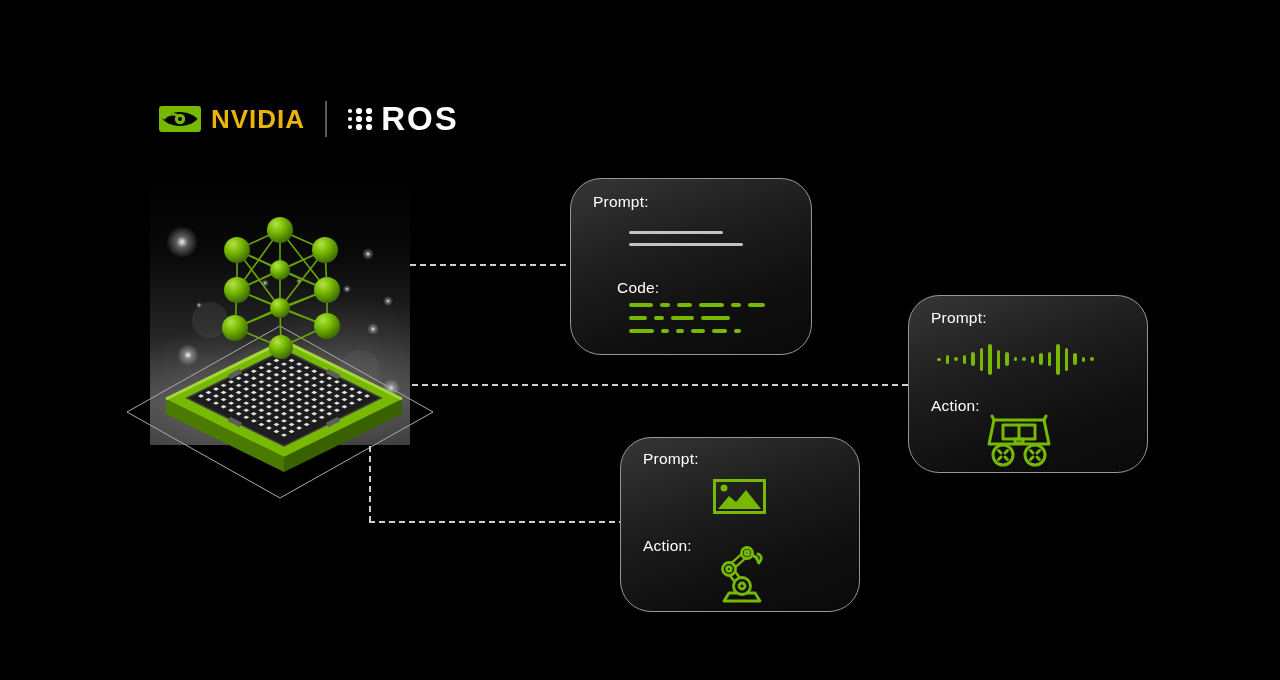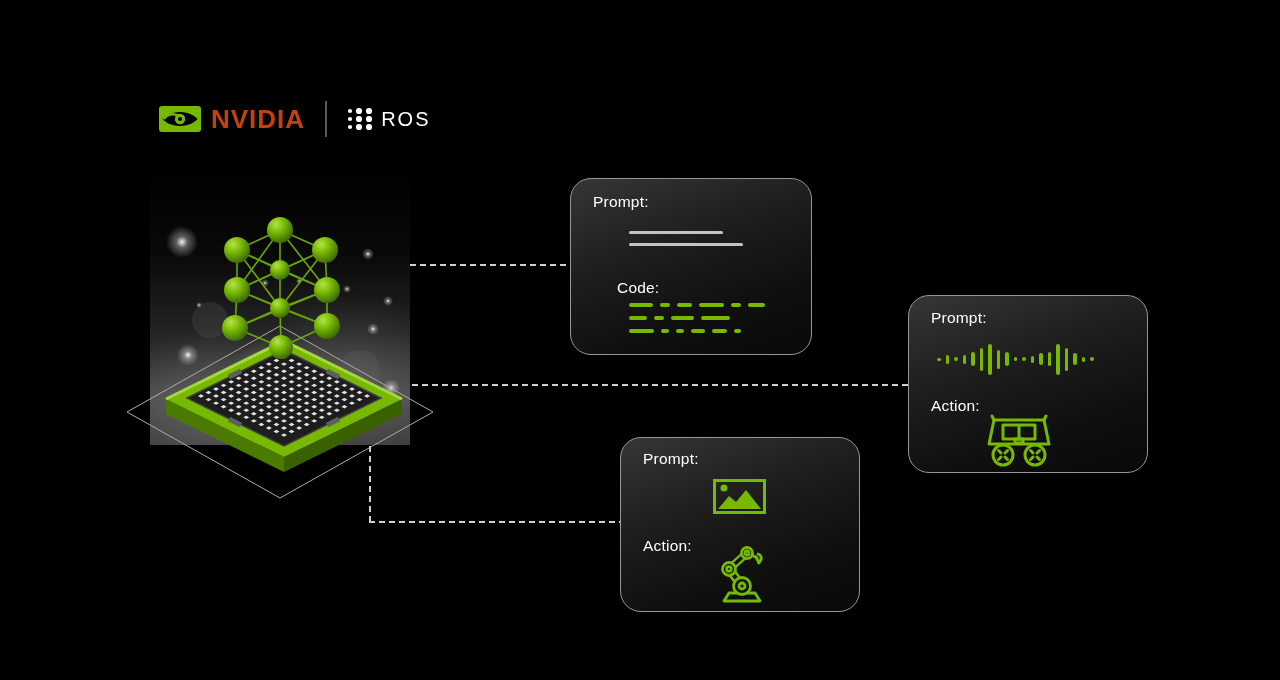--- a/index.html
+++ b/index.html
@@ -2,44 +2,44 @@
 <html><head>
 <meta charset="utf-8">
 <style>
   html,body{margin:0;padding:0;}
   body{
     width:1280px;height:680px;background:#000;position:relative;overflow:hidden;
     font-family:"Liberation Sans",sans-serif;color:#fff;
   }
   
   .brand-row{position:absolute;left:158px;top:100px;display:flex;align-items:center;height:38px;}
-  .nvidia-word{font-size:26px;font-weight:700;letter-spacing:1px;color:#c2410c;margin-left:9px;}
+  .nvidia-word{font-size:26px;font-weight:700;letter-spacing:1px;color:#eab308;margin-left:9px;}
   .brand-divider{width:2px;height:36px;background:#5a5a5a;margin:0 20px;}
-  .ros-word{font-size:20px;font-weight:400;letter-spacing:2px;color:#fff;margin-left:8px;}
+  .ros-word{font-size:33px;font-weight:700;letter-spacing:2px;color:#fff;margin-left:8px;}
   
   .hero{position:absolute;left:125px;top:165px;width:320px;height:345px;}
   .hero-photo{
     position:absolute;left:25px;top:0;width:260px;height:280px;
     background:
       radial-gradient(95px 75px at 52% 80%, rgba(255,255,255,0.28), rgba(255,255,255,0) 70%),
       radial-gradient(150px 115px at 28% 86%, rgba(255,255,255,0.17), rgba(255,255,255,0) 70%),
       radial-gradient(160px 120px at 76% 76%, rgba(255,255,255,0.14), rgba(255,255,255,0) 70%),
       linear-gradient(180deg,#000 0%,#090909 32%,#242424 60%,#4a4a4a 84%,#3d3d3d 100%);
   }
   .hero-svg{position:absolute;left:0;top:0;overflow:visible;}
   
   .conn-h{position:absolute;height:2px;background:repeating-linear-gradient(90deg,#cfcfcf 0 6px,transparent 6px 10px);}
   .conn-v{position:absolute;width:2px;background:repeating-linear-gradient(180deg,#cfcfcf 0 6px,transparent 6px 10px);}
   #conn-top{left:410px;top:264px;width:160px;}
   #conn-mid{left:412px;top:384px;width:496px;}
   #conn-bot-v{left:369px;top:446px;height:77px;}
   #conn-bot-h{left:369px;top:521px;width:251px;}
   
   .card{
-    position:absolute;border:1px solid #979797;border-radius:21px;
+    position:absolute;border:1px solid #979797;border-radius:31px;
     background:linear-gradient(160deg,#363636 0%,#1e1e1e 38%,#0f0f0f 72%,#090909 100%);
     box-sizing:border-box;
   }
   #card-code{left:570px;top:178px;width:242px;height:177px;}
   #card-audio{left:908px;top:295px;width:240px;height:178px;}
   #card-image{left:620px;top:437px;width:240px;height:175px;}
   .card-label{position:absolute;font-size:15.5px;letter-spacing:.2px;color:#fff;}
   .ph-lines{position:absolute;left:58px;top:52px;display:flex;flex-direction:column;gap:9px;}
   .ph-line{height:3px;border-radius:2px;background:#c3c3c3;}
   .code-block{position:absolute;left:58px;top:124px;display:flex;flex-direction:column;gap:9px;}

